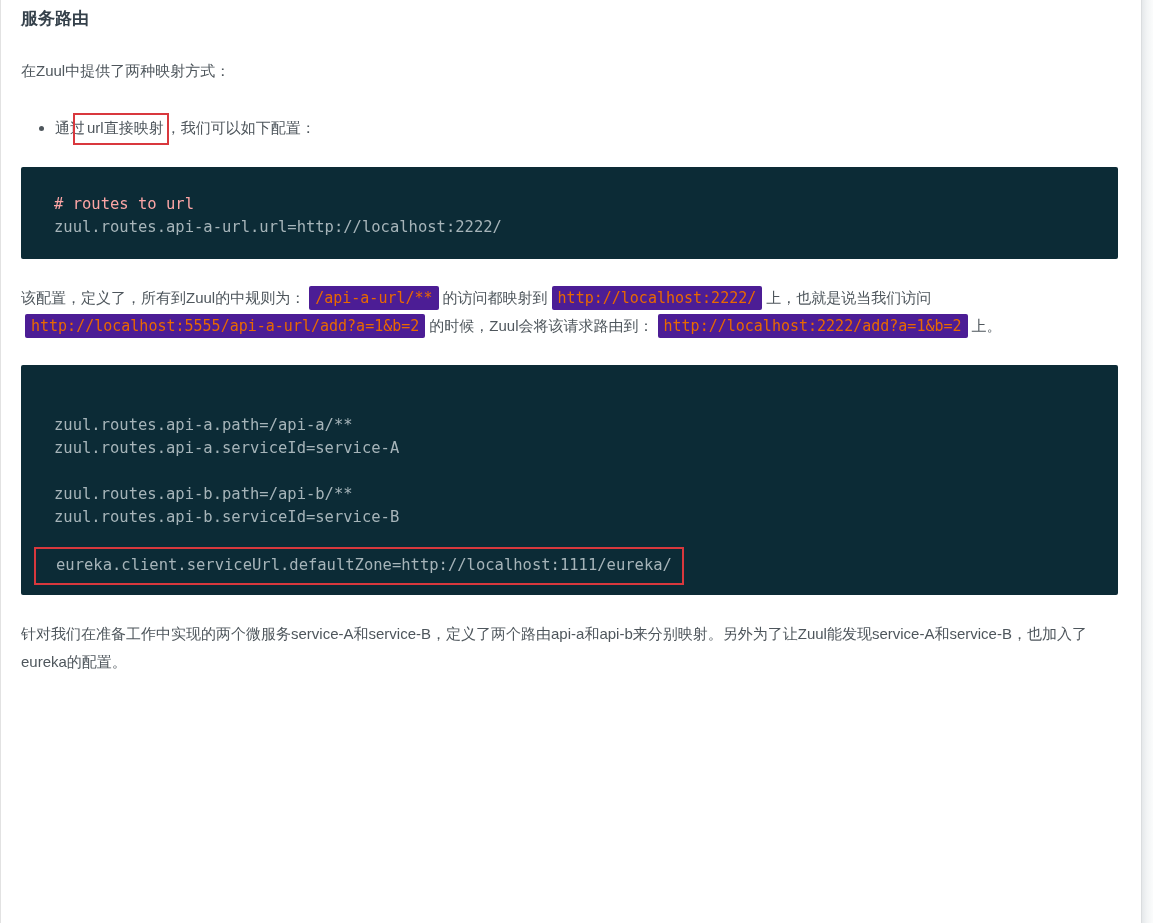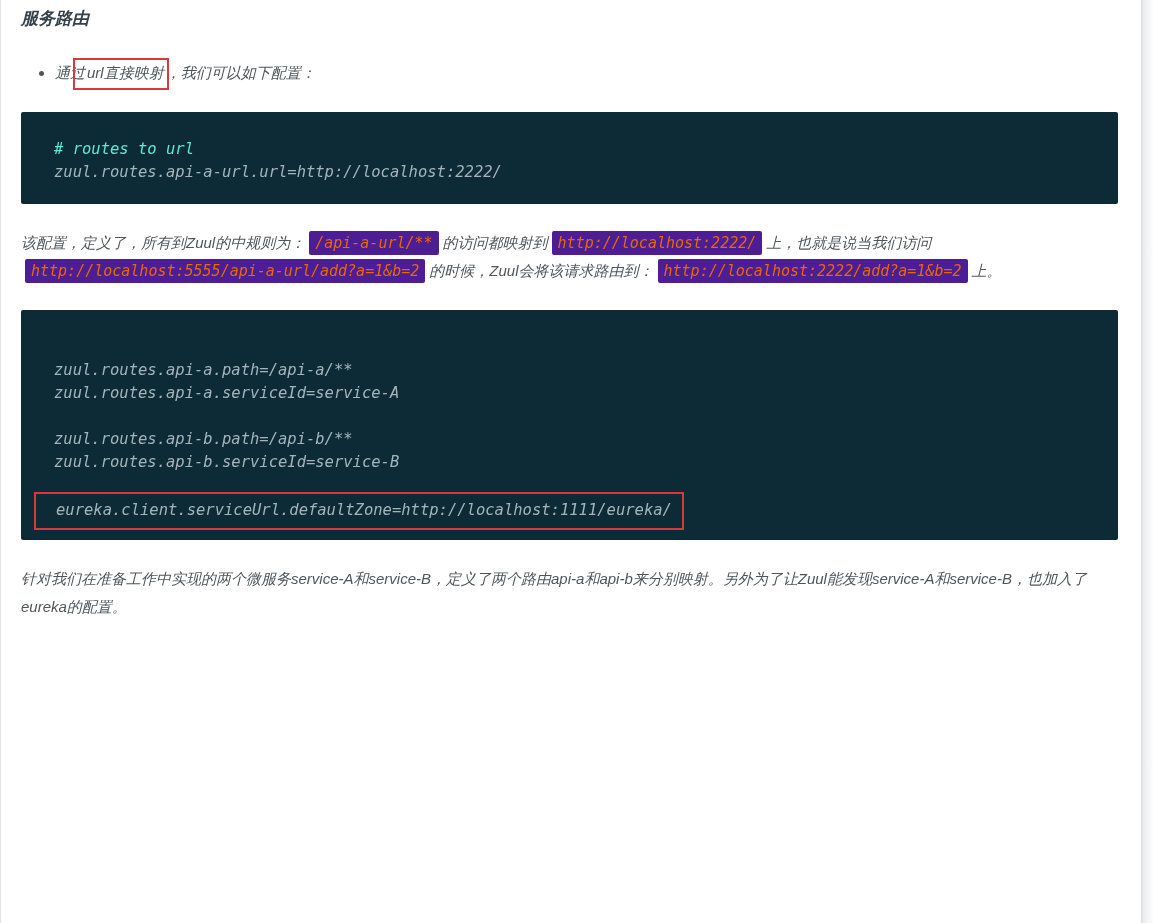--- a/index.html
+++ b/index.html
@@ -8,21 +8,20 @@
     background:#ffffff;
     font-family:"Liberation Sans","DejaVu Sans",sans-serif;
     font-size:15px; color:#4e565c;
   }
   .page {
     box-sizing:border-box;
     position:absolute; left:0; top:0; bottom:0; right:12px;
     border-left:1px solid #e2e2e2;
     padding:4px 23px 0 20px;
     overflow:hidden;
-    font-style:italic;
   }
   .scroll-strip {
     position:absolute; right:0; top:0; width:12px; height:100%;
     background:linear-gradient(to right,#e5e8ea 0%,#f2f4f5 45%,#fbfcfc 100%);
     border-left:1px solid #dadddf;
     box-sizing:border-box;
   }
   h2.title {
     font-size:17px; font-weight:bold; color:#34404a;
     margin:4px 0 27px 0; line-height:22px;
@@ -30,21 +29,21 @@
   p { margin:24px 0; line-height:28px; }
   ul.bullets { margin:29px 0 25px 0; padding-left:34px; }
   ul.bullets li { line-height:28px; }
   pre.code {
     background:#0c2b36; border-radius:2px; margin:25px 0;
     padding:26px 35px 20px 33px; overflow:hidden;
     font-family:"DejaVu Sans Mono","Liberation Mono",monospace;
     font-size:15.5px; line-height:23px; color:#a6b4b9;
   }
   .code-line { height:23px; white-space:pre; }
-  .code-comment { color:#5eead4; }
+  .code-comment { color:#fca5a5; }
   .inline-code {
     font-family:"DejaVu Sans Mono","Liberation Mono",monospace;
     font-size:15px; color:#e96900; background:#4c1d95;
     padding:3px 6px; border-radius:2px; margin:0 4px; white-space:nowrap;
   }
   .ann {
     border:2px solid #d9383d;
     padding:4px 3px 7px 3px; margin:-4px -3px -7px -3px;
   }
   .ann-wide-left { padding-left:12px; margin-left:-12px; }
@@ -62,20 +61,21 @@
   }
 </style>
 </head>
 <body>
 
 <div class="page">
 
   <h2 class="title">服务路由</h2>
 
 
+  <p>在Zuul中提供了两种映射方式：</p>
 
   <ul class="bullets">
     <li><span>通过</span><span class="ann ann-wide-left"><span>url直接映射</span></span><span>，我们可以如下配置：</span></li>
   </ul>
 
   <pre class="code"><div class="code-line code-comment"># routes to url</div><div class="code-line">zuul.routes.api-a-url.url=http://localhost:2222/</div></pre>
 
   <p><span>该配置，定义了，所有到Zuul的中规则为：</span><span class="inline-code">/api-a-url/**</span><span>的访问都映射到</span><span class="inline-code">http://localhost:2222/</span><span>上，也就是说当我们访问</span><span class="inline-code">http://localhost:5555/api-a-url/add?a=1&amp;b=2</span><span>的时候，Zuul会将该请求路由到：</span><span class="inline-code">http://localhost:2222/add?a=1&amp;b=2</span><span>上。</span></p>
 
 

